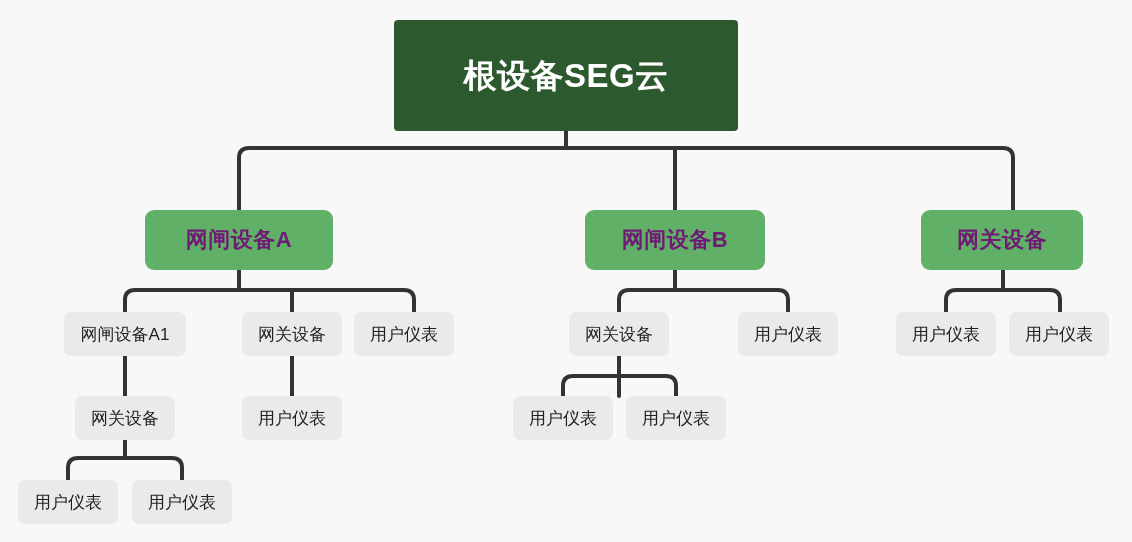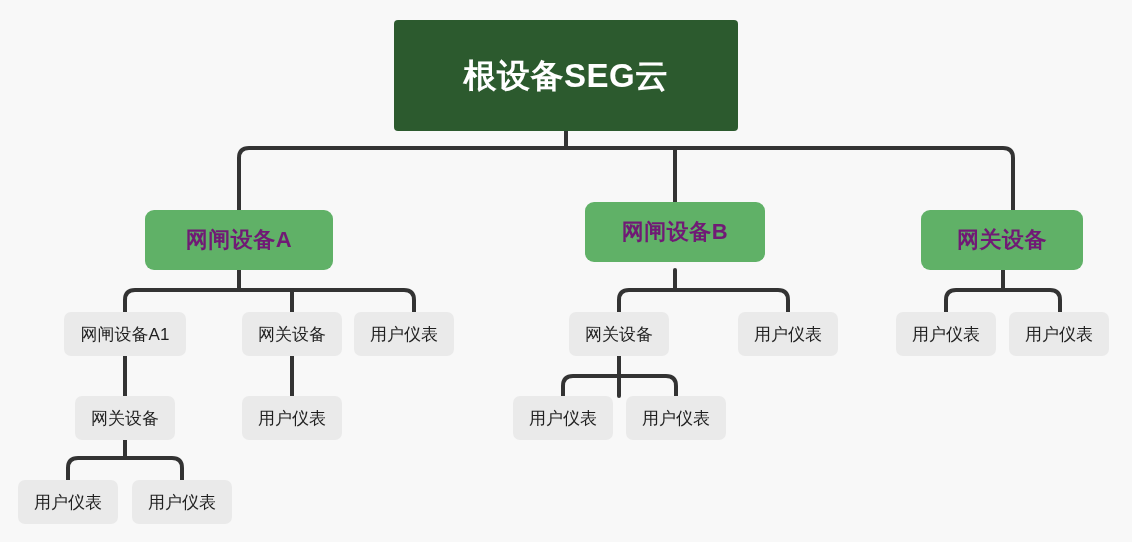--- a/index.html
+++ b/index.html
@@ -99,21 +99,21 @@
   </svg>
 
   <div class="node root" style="left:394px; top:20px; width:344px; height:111px;">
     <span>根设备SEG云</span>
   </div>
 
   <div class="node level2" style="left:145px; top:210px; width:188px; height:60px;">
     <span>网闸设备A</span>
   </div>
 
-  <div class="node level2" style="left:585px; top:202px; width:180px; height:60px;">
+  <div class="node level2" style="left:585px; top:210px; width:180px; height:60px;">
     <span>网闸设备B</span>
   </div>
 
   <div class="node level2" style="left:921px; top:210px; width:162px; height:60px;">
     <span>网关设备</span>
   </div>
 
   <div class="node leafy" style="left:64px; top:312px; width:122px; height:44px;">
     <span>网闸设备A1</span>
   </div>

